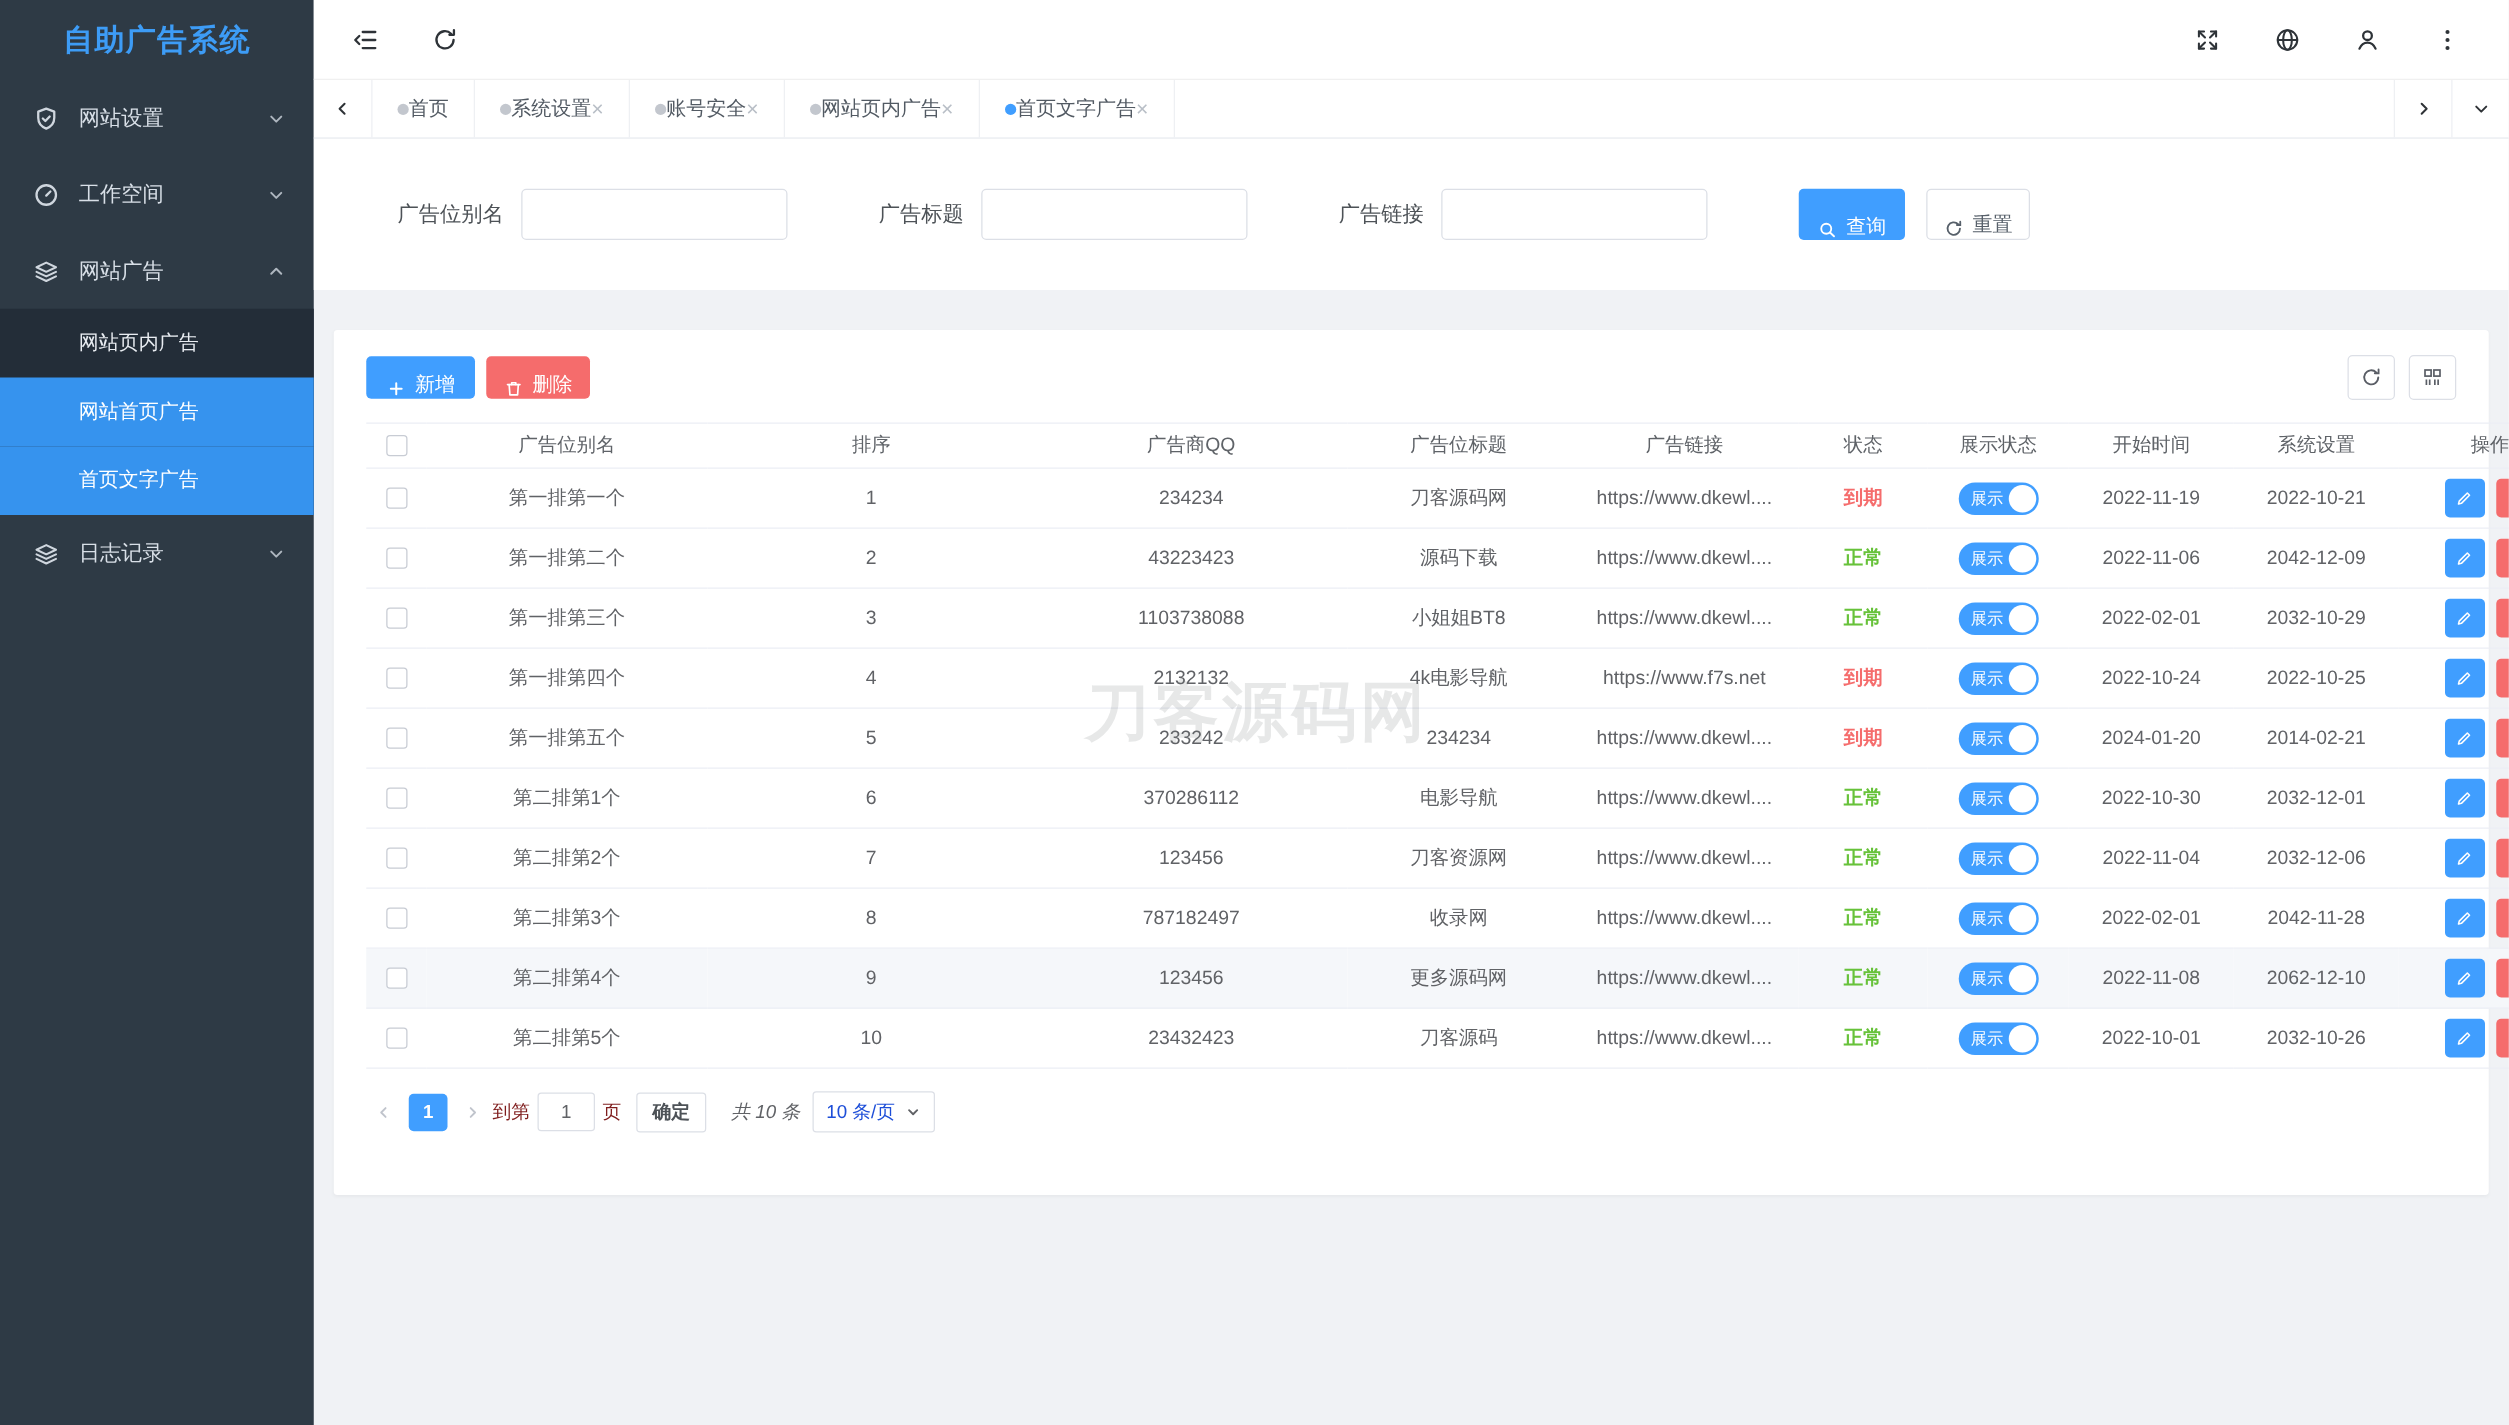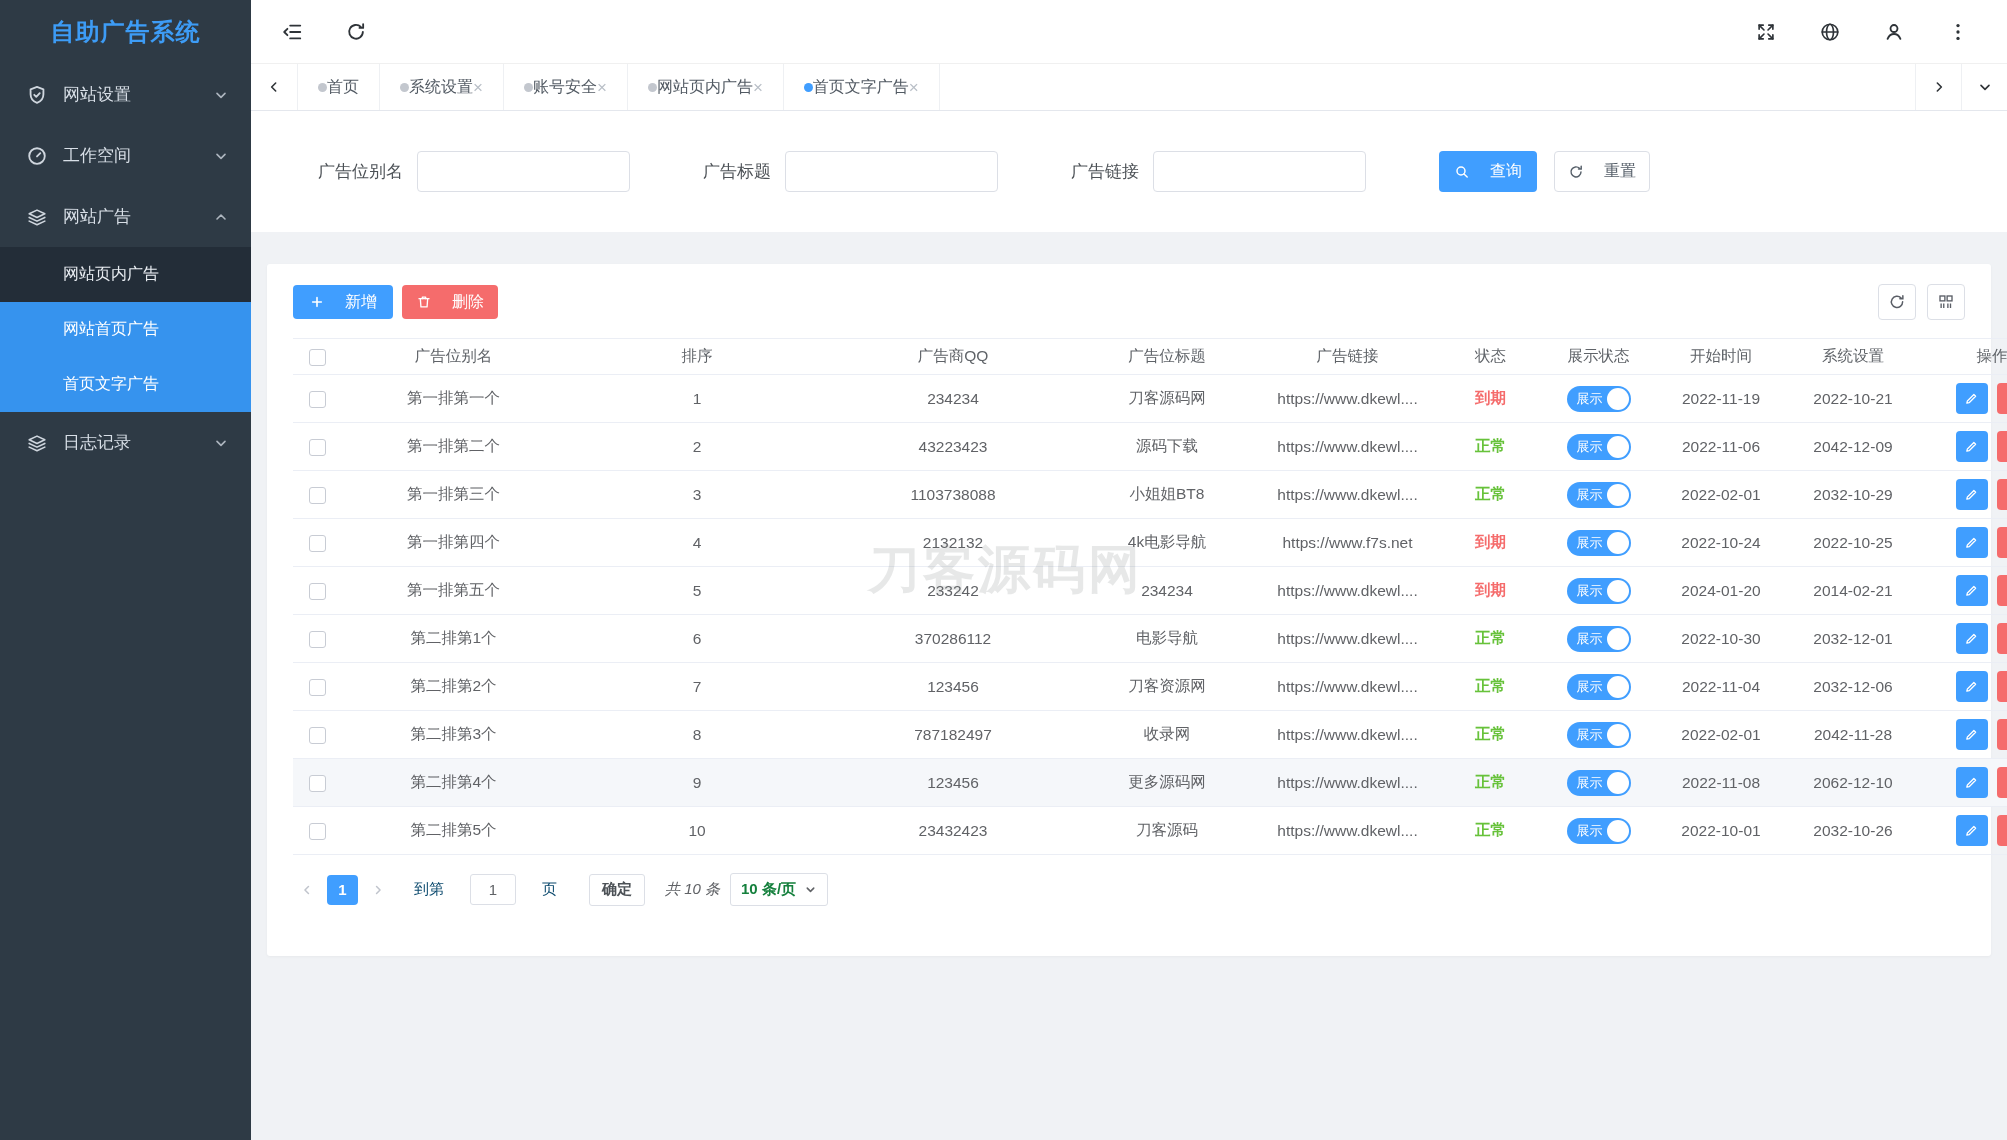--- a/index.html
+++ b/index.html
@@ -52,21 +52,21 @@
   .tabbar-right { margin-left:auto; display:flex; }
   .tabbar-right .tab-nav { border-left:1px solid #eef0f3; }
 
   
   .search-card { background:#fff; height:121px; display:flex; align-items:center;
     padding:0 40px 0 67px; }
   .form-group { display:flex; align-items:center; margin-right:73px; }
   .form-label { font-size:17px; color:#4d5257; font-weight:500; margin-right:14px; white-space:nowrap; }
   .form-input { width:213px; height:41px; border:1px solid #dcdfe6; border-radius:4px;
     font-size:15px; padding:0 12px; color:#606266; outline:none; }
-  .btn { display:inline-flex; align-items:center; gap:20px; border:none; border-radius:4px;
+  .btn { display:inline-flex; align-items:flex-end; gap:7px; border:none; border-radius:4px;
     cursor:pointer; font-size:16px; }
   .btn svg { width:16px; height:16px; }
   .btn-query { background:#409eff; color:#fff; height:41px; padding:0 15px; margin-left:0; }
   .btn-reset { background:#fff; color:#57606a; height:41px; padding:0 13px;
     border:1px solid #dcdfe6; margin-left:17px; }
 
   
   .main-card { background:#fff; margin:32px 16px 0 16px; border-radius:3px;
     box-shadow:0 1px 3px rgba(0,0,0,0.04); padding:20px 26px 50px 26px; position:relative; }
   .toolbar { display:flex; align-items:center; }
@@ -103,28 +103,28 @@
   .act-delete svg { opacity:0.9; }
 
   
   .pagination { display:flex; align-items:center; margin-top:18px; font-size:15px; color:#606266; }
   .pg-nav { width:28px; height:30px; display:flex; align-items:center; justify-content:center;
     color:#c0c4cc; cursor:pointer; }
   .pg-nav svg { width:14px; height:14px; }
   .pg-page { min-width:31px; height:30px; background:#409eff; color:#fff; border-radius:4px;
     display:flex; align-items:center; justify-content:center; font-weight:bold;
     margin:0 6px; cursor:pointer; }
-  .pg-goto-label, .pg-page-label { color:#0c4a6e; margin:0 22px; }
+  .pg-goto-label, .pg-page-label { color:#7f1d1d; margin:0 2px; }
   .pg-goto-input { width:46px; height:31px; border:1px solid #dcdfe6; border-radius:3px;
     text-align:center; font-size:15px; color:#606266; outline:none; margin:0 4px; }
   .pg-confirm { background:#fff; border:1px solid #dcdfe6; border-radius:3px; height:32px;
     padding:0 12px; font-size:15px; color:#4d5257; font-weight:bold; cursor:pointer; margin:0 10px; }
   .pg-total { margin:0 10px;font-style:italic; }
   .pg-size { display:inline-flex; align-items:center; gap:8px; border:1px solid #dcdfe6;
-    border-radius:3px; height:33px; padding:0 10px; cursor:pointer; color:#15803d;font-weight:bold; }
+    border-radius:3px; height:33px; padding:0 10px; cursor:pointer; color:#1d4ed8; }
   .pg-size svg { width:13px; height:13px; color:#606266; }
 
   
   .watermark { position:absolute; left:868px; top:535px; font-size:52px; font-weight:900;
     color:rgba(120,125,130,0.18); letter-spacing:3px; pointer-events:none; z-index:5;
     white-space:nowrap; }
 </style>
 </head>
 <body>
 

